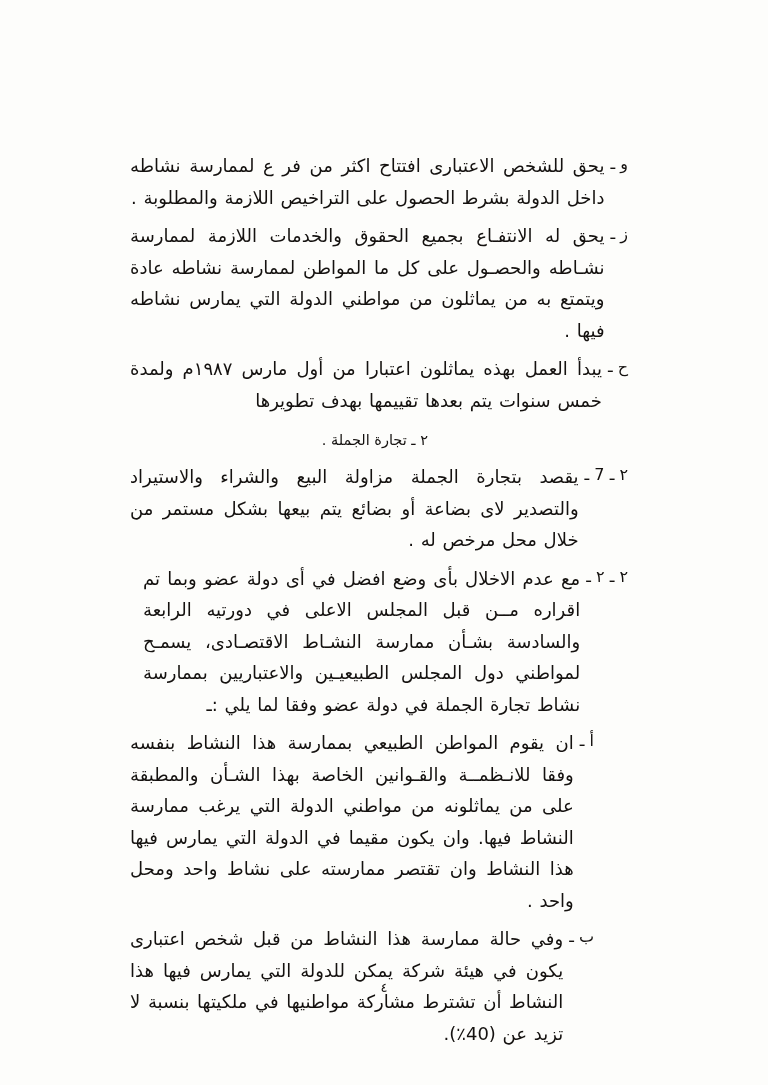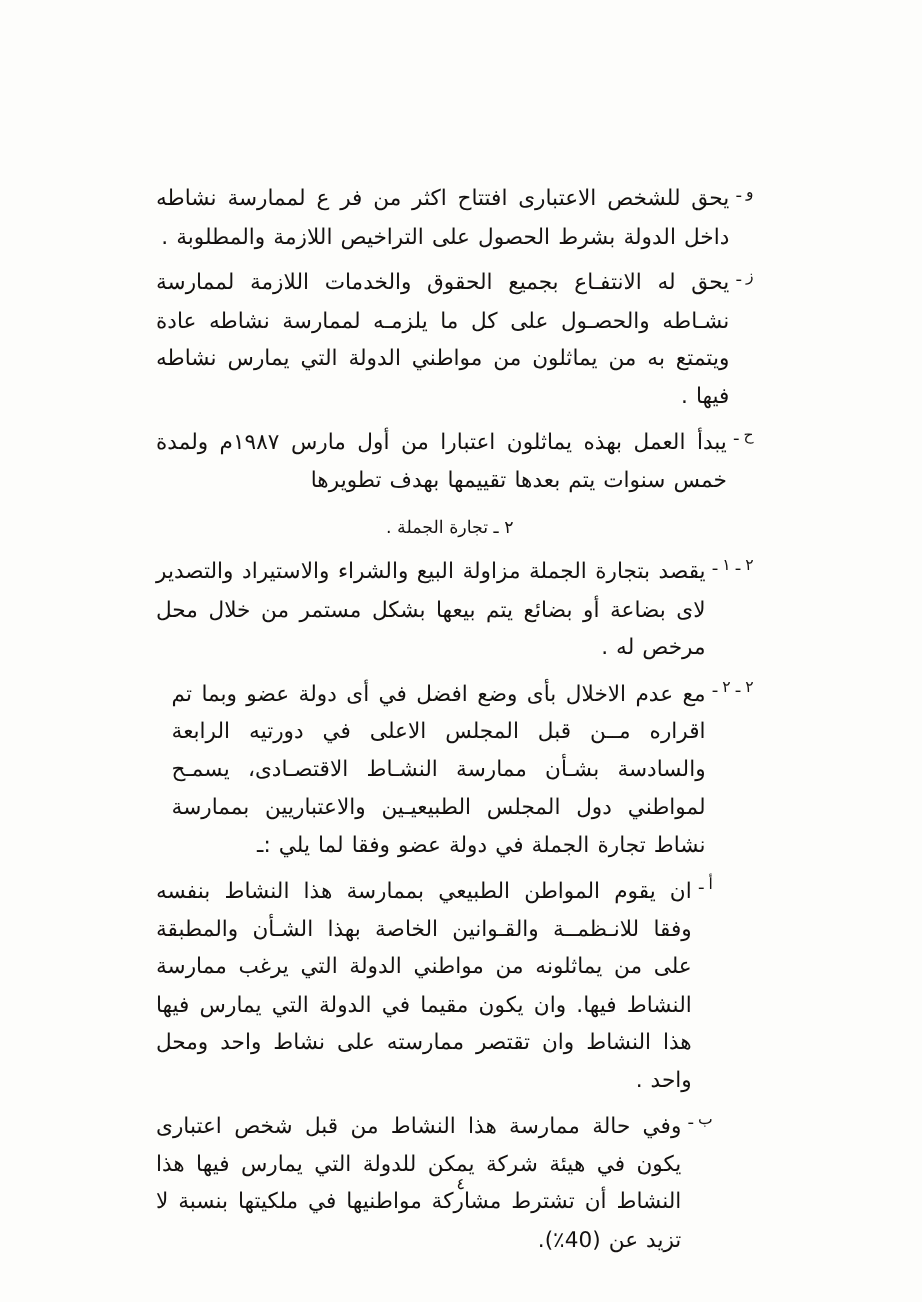--- a/index.html
+++ b/index.html
@@ -35,21 +35,21 @@
   .para {
     display: flex;
     flex-direction: row;
     align-items: flex-start;
     margin-bottom: 7px;
   }
 
   .marker {
     flex: 0 0 auto;
     white-space: nowrap;
-    font-size: 13px;
+    font-size: 16px;
     line-height: 1.75;
     padding-left: 6px;
     text-align: right;
   }
 
   .body-text {
     flex: 1 1 auto;
     font-size: 18px;
     line-height: 1.75;
     text-align: justify;
@@ -101,32 +101,32 @@
 <div class="page">
   <div class="content">
 
     <div class="para level-1">
       <span class="marker">و ـ</span>
       <span class="body-text">يحق للشخص الاعتبارى افتتاح اكثر من فر ع لممارسة نشاطه داخل الدولة بشرط الحصول على التراخيص اللازمة والمطلوبة .</span>
     </div>
 
     <div class="para level-1">
       <span class="marker">ز ـ</span>
-      <span class="body-text">يحق له الانتفـاع بجميع الحقوق والخدمات اللازمة لممارسة نشـاطه والحصـول على كل ما يلزمـه لممارسة نشاطه عادة ويتمتع به من يماثلون من مواطني الدولة التي يمارس نشاطه فيها .</span>
+      <span class="body-text">يحق له الانتفـاع بجميع الحقوق والخدمات اللازمة لممارسة نشـاطه والحصـول على كل ما المواطن لممارسة نشاطه عادة ويتمتع به من يماثلون من مواطني الدولة التي يمارس نشاطه فيها .</span>
     </div>
 
     <div class="para level-1 tight">
       <span class="marker">ح ـ</span>
       <span class="body-text">يبدأ العمل بهذه يماثلون اعتبارا من أول مارس ١٩٨٧م ولمدة خمس سنوات يتم بعدها تقييمها بهدف تطويرها</span>
     </div>
 
     <div class="section-title heading-indent">٢ ـ تجارة الجملة .</div>
 
     <div class="para level-1">
-      <span class="marker">٢ ـ ١ ـ</span>
+      <span class="marker">٢ ـ 7 ـ</span>
       <span class="body-text">يقصد بتجارة الجملة مزاولة البيع والشراء والاستيراد والتصدير لاى بضاعة أو بضائع يتم بيعها بشكل مستمر من خلال محل مرخص له .</span>
     </div>
 
     <div class="para level-1">
       <span class="marker">٢ ـ ٢ ـ</span>
       <span class="body-text stretch">مع عدم الاخلال بأى وضع افضل في أى دولة عضو وبما تم اقراره مــن قبل المجلس الاعلى في دورتيه الرابعة والسادسة بشـأن ممارسة النشـاط الاقتصـادى، يسمـح لمواطني دول المجلس الطبيعيـين والاعتباريين بممارسة نشاط تجارة الجملة في دولة عضو وفقا لما يلي :ـ</span>
     </div>
 
     <div class="para level-2">
       <span class="marker">أ ـ</span>

